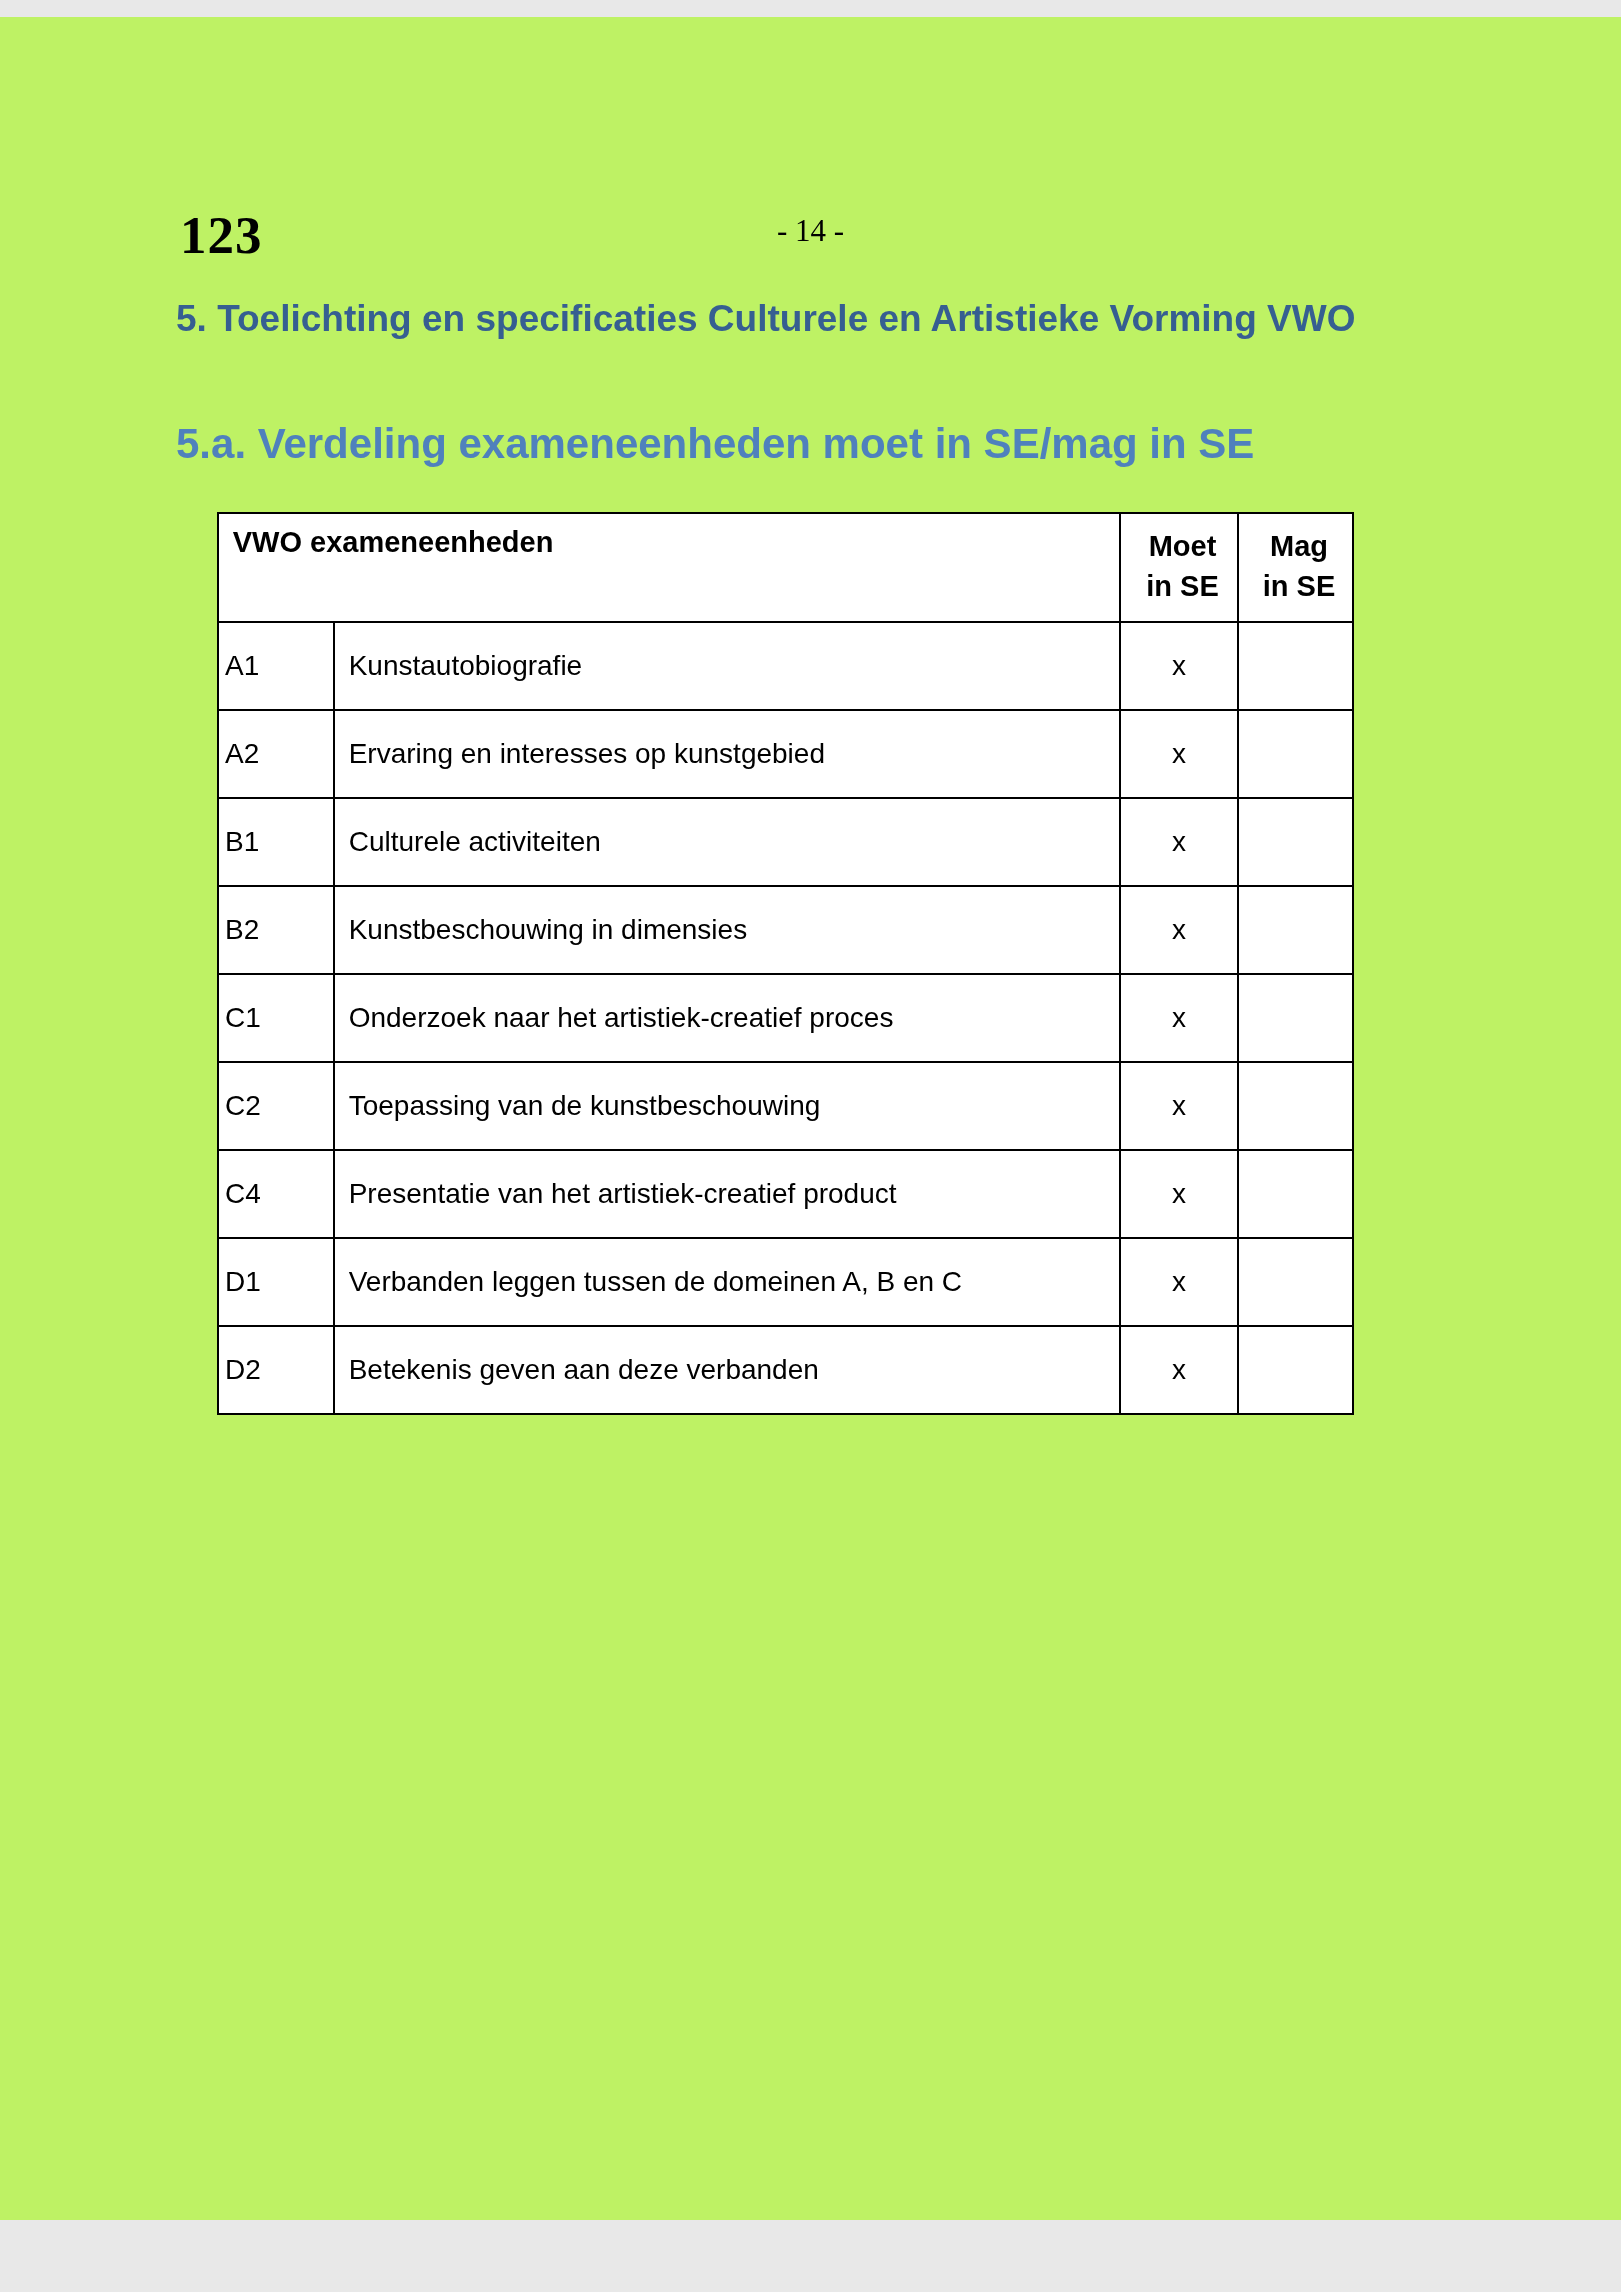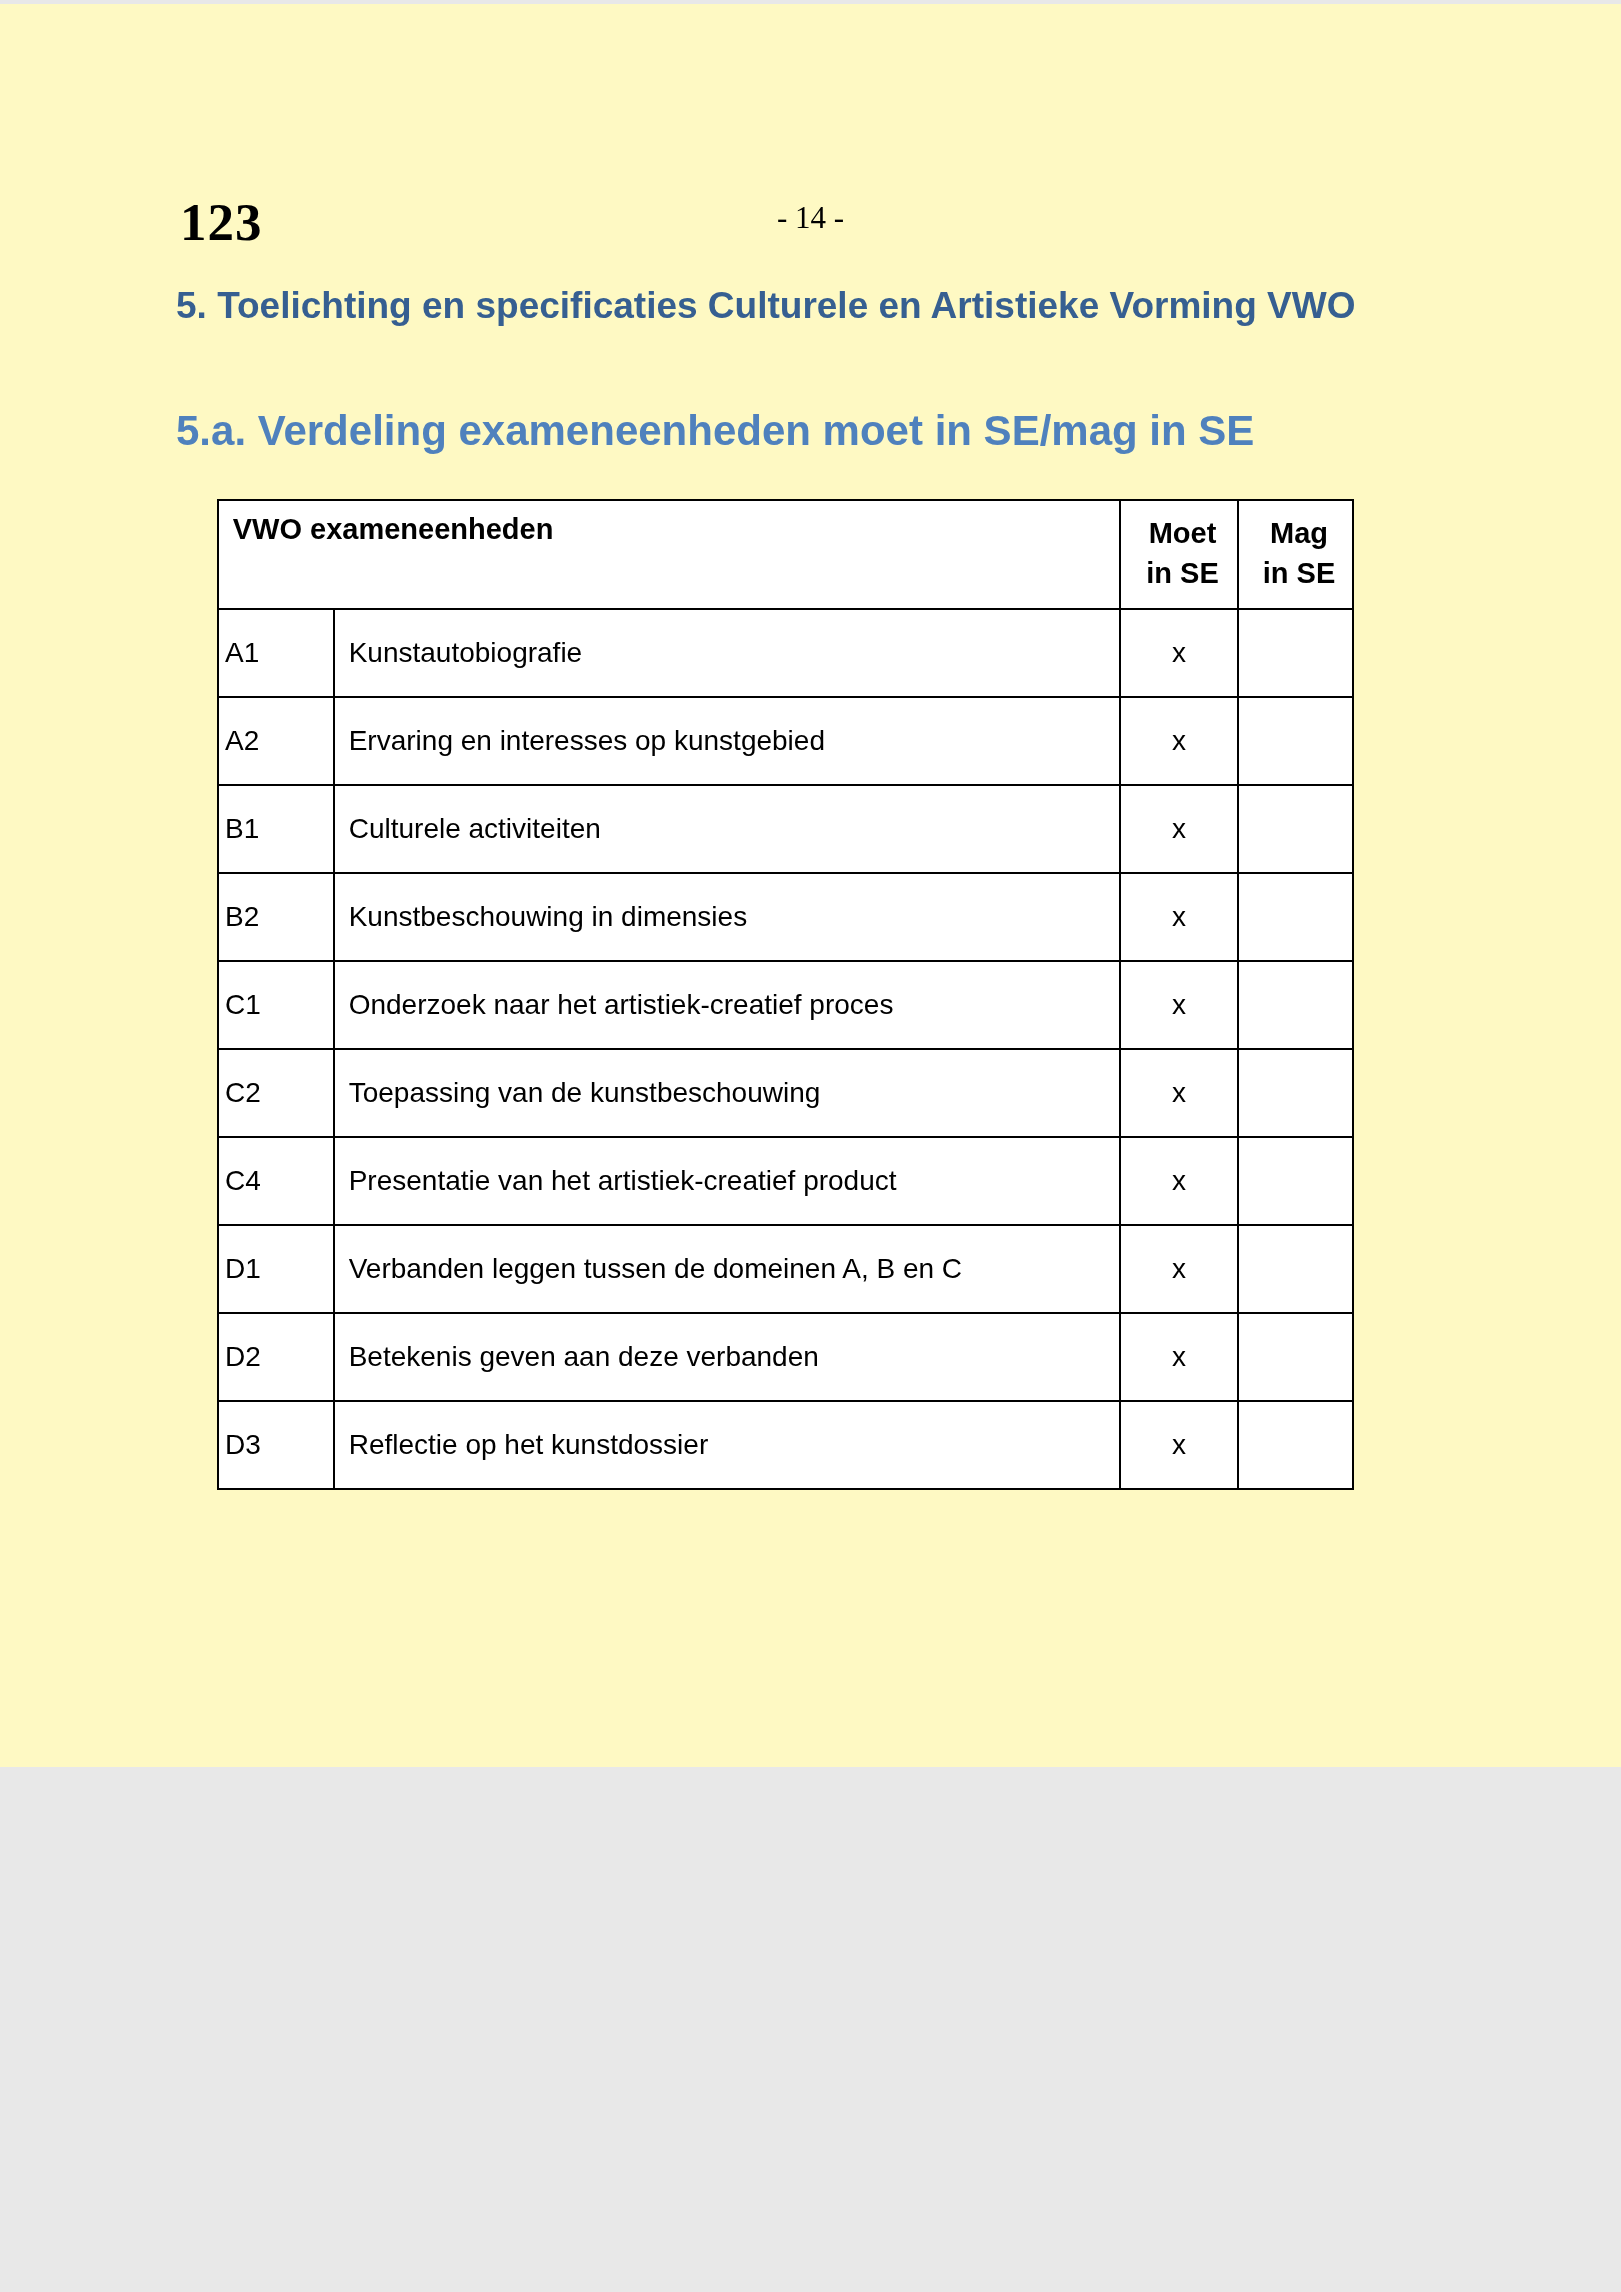--- a/index.html
+++ b/index.html
@@ -1,21 +1,21 @@
 <!DOCTYPE html>
 <html><head>
 <meta charset="utf-8">
 <style>
   html, body { margin: 0; padding: 0; background: #e8e8e8; }
   .page {
     position: relative;
     width: 1621px;
-    height: 1763px;
-    margin: 4px auto;
-    background: #fef9c3;
+    height: 2203px;
+    margin: 17px auto;
+    background: #bef264;
     font-family: "Liberation Sans", sans-serif;
     color: #000000;
     overflow: hidden;
   }
   .corner-label {
     position: absolute;
     left: 180px;
     top: 192px;
     font-family: "Liberation Serif", serif;
     font-weight: bold;
@@ -167,23 +167,17 @@
         <td class="td-desc">Verbanden leggen tussen de domeinen A, B en C</td>
         <td class="td-mark">x</td>
         <td class="td-mark"></td>
       </tr>
       <tr>
         <td class="td-code">D2</td>
         <td class="td-desc">Betekenis geven aan deze verbanden</td>
         <td class="td-mark">x</td>
         <td class="td-mark"></td>
       </tr>
-      <tr>
-        <td class="td-code">D3</td>
-        <td class="td-desc">Reflectie op het kunstdossier</td>
-        <td class="td-mark">x</td>
-        <td class="td-mark"></td>
-      </tr>
     </tbody>
   </table>
 
 </div>
 
 
 </body></html>

